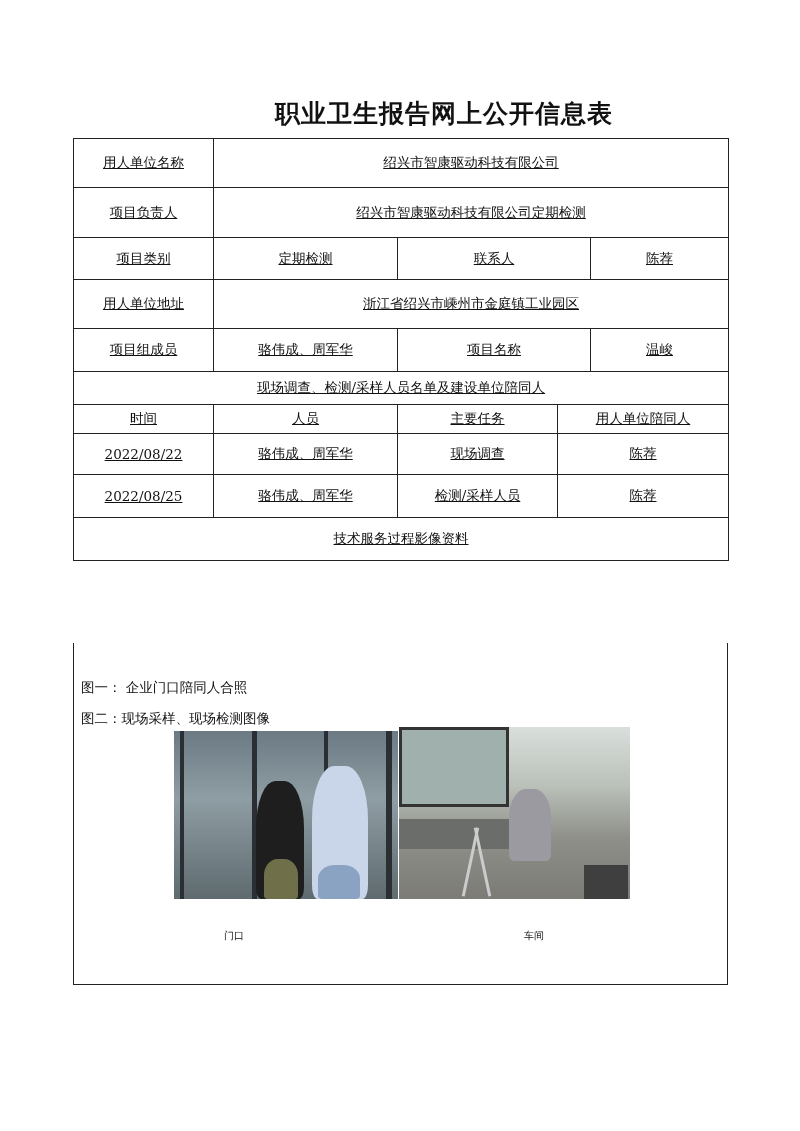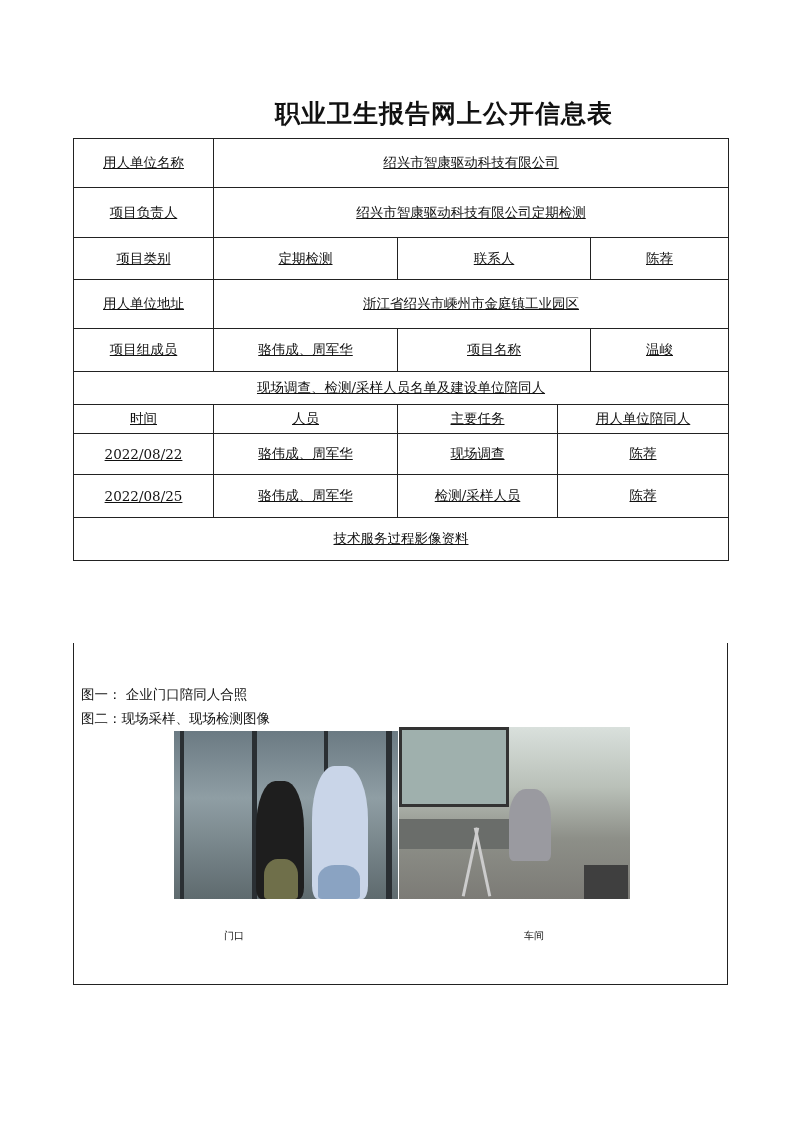--- a/index.html
+++ b/index.html
@@ -75,21 +75,21 @@
     <td>检测/采样人员</td>
     <td colspan="2">陈荐</td>
   </tr>
   <tr style="height:43px">
     <td colspan="5">技术服务过程影像资料</td>
   </tr>
 </tbody>
   </table>
 
 <div class="photos">
-  <div class="cap" style="top:43px">图一：  企业门口陪同人合照</div>
+  <div class="cap" style="top:36px">图一：  企业门口陪同人合照</div>
   <div class="cap" style="top:67px">图二：现场采样、现场检测图像</div>
 
   <div class="img img1">
     <div class="door" style="left:6px;width:4px;"></div>
     <div class="door" style="left:78px;width:5px;"></div>
     <div class="door" style="left:150px;width:4px;"></div>
     <div class="door" style="left:212px;width:6px;"></div>
     <div class="person" style="left:82px;top:50px;width:48px;height:118px;background:#1e1e1e;"></div>
     <div class="person" style="left:90px;top:128px;width:34px;height:40px;background:#6f6f4a;"></div>
     <div class="person" style="left:138px;top:35px;width:56px;height:133px;background:#c9d5e8;"></div>

